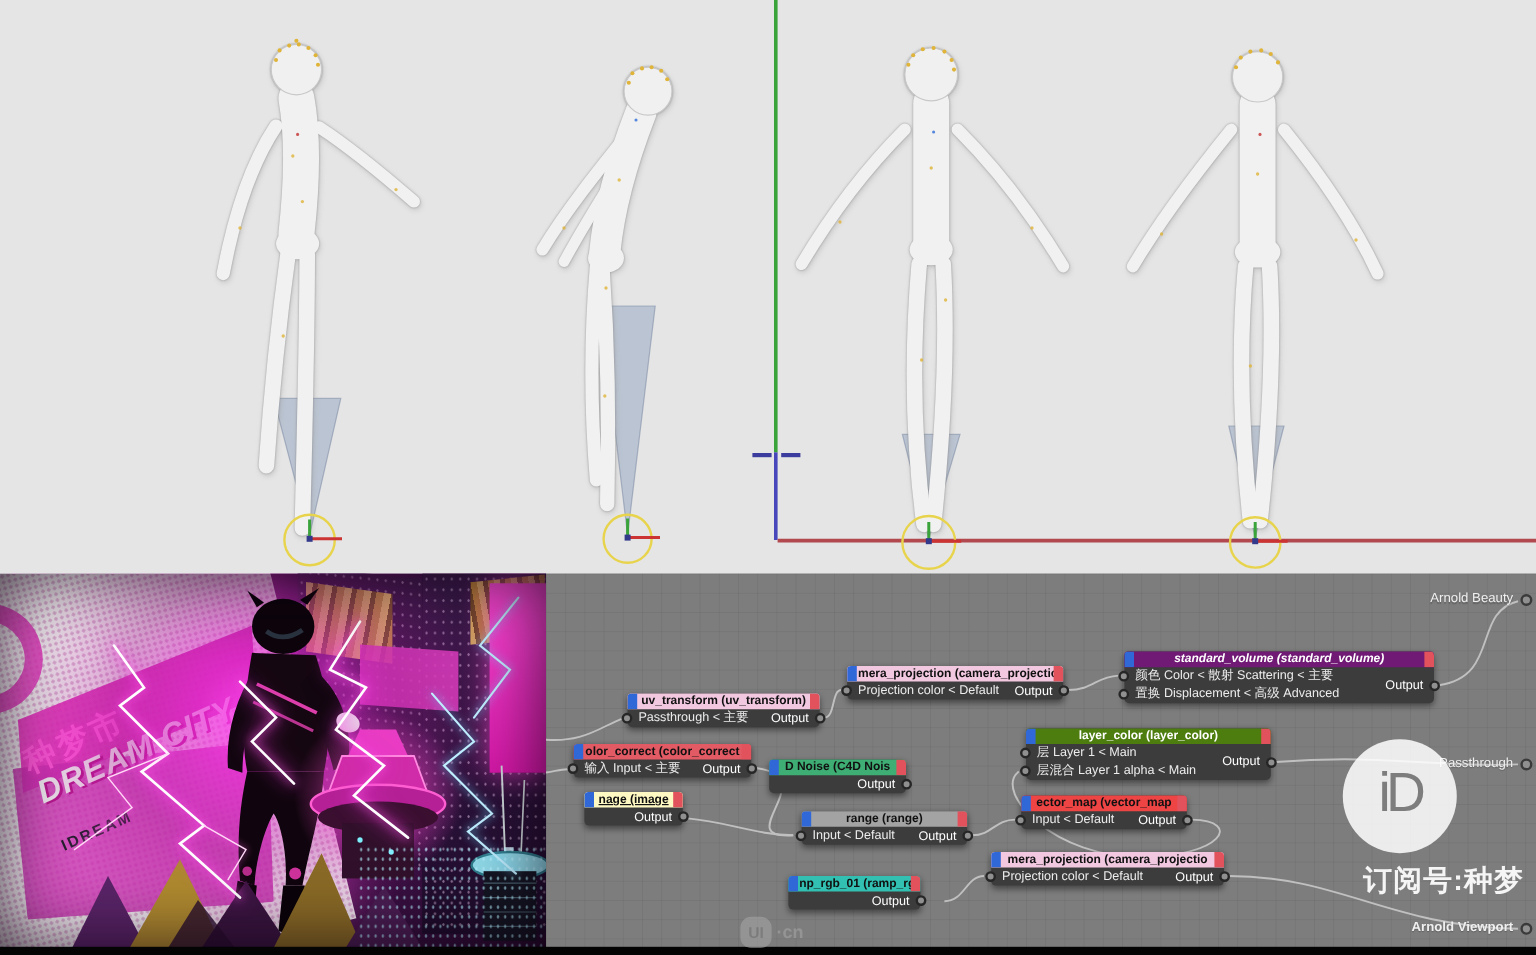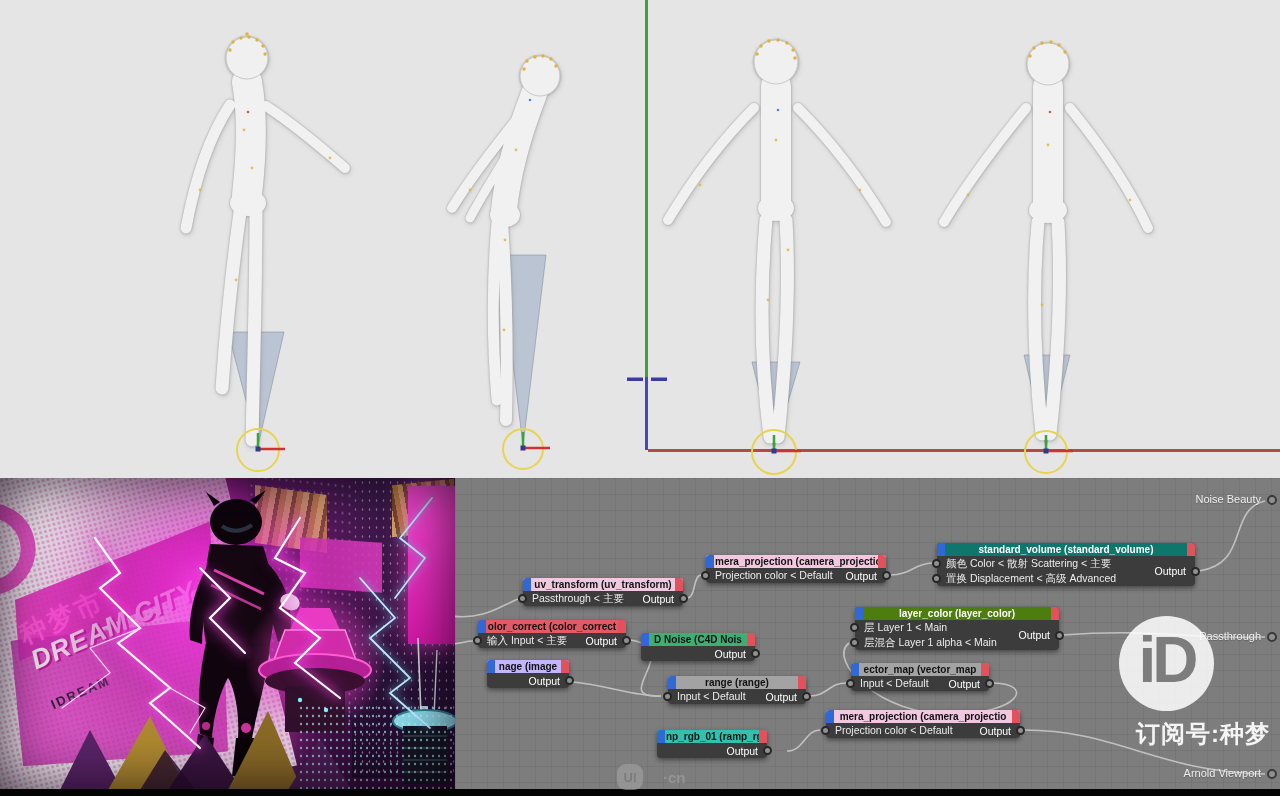--- a/index.html
+++ b/index.html
@@ -53,23 +53,23 @@
   .out-label{position:absolute;right:9px;top:50%;transform:translateY(-50%);font-size:10.5px;color:#fff;line-height:1;}
   .port{position:absolute;width:5px;height:5px;border-radius:50%;background:#909090;border:2px solid #262626;}
   .port.in{left:-5px;}
   .port.out{right:-5px;}
   .ed-out{position:absolute;color:#f0f0f0;font-size:11px;white-space:nowrap;text-shadow:0 1px 1px rgba(0,0,0,.25);}
   .ed-port{position:absolute;width:6px;height:6px;border-radius:50%;background:#8f8f8f;border:2px solid #3a3a3a;}
 
   
   #wm-logo{position:absolute;left:664px;top:138px;width:95px;height:95px;border-radius:50%;background:rgba(255,255,255,.85);
     display:flex;align-items:center;justify-content:center;z-index:30;}
-  #wm-logo span{font-size:64px;font-weight:bold;color:#7d7d7d;letter-spacing:-4px;transform:translateY(-4px);}
+  #wm-logo span{font-size:46px;font-weight:normal;color:#7d7d7d;letter-spacing:-4px;transform:translateY(-4px);}
   #wm-sub{position:absolute;left:648px;top:240px;width:200px;text-align:center;font-size:24px;font-weight:bold;color:rgba(255,255,255,.92);z-index:31;letter-spacing:1px;}
-  #wm-ui{position:absolute;left:162px;top:286px;display:flex;align-items:center;gap:20px;z-index:31;opacity:.55;}
+  #wm-ui{position:absolute;left:162px;top:286px;display:flex;align-items:center;gap:4px;z-index:31;opacity:.55;}
   #wm-ui .box{width:26px;height:26px;border-radius:9px;background:#a8a8a8;color:#7d7d7d;font-weight:bold;font-size:13px;display:flex;align-items:center;justify-content:center;}
   #wm-ui .suffix{color:#a8a8a8;font-size:15px;font-weight:bold;}
 
   #bottom-bar{position:absolute;left:0;top:789px;width:1280px;height:7px;background:#040404;}
 </style>
 </head>
 <body>
 
 <div id="app">
 
@@ -352,21 +352,21 @@
         </div>
         <div class="node" style="left: 251px; top: 77px; width: 180px;">
           <div class="node-header" style="background: rgb(242, 200, 224); color: rgb(17, 17, 17);">mera_projection (camera_projectio<span class="strip l"></span><span class="strip r"></span></div>
           <div class="node-body">
             <div class="node-row">Projection color &lt; Default<span class="port in" style="top: 3px;"></span></div>
             <span class="out-label">Output</span>
             <span class="port out" style="top: calc(50% - 4.5px);"></span>
           </div>
         </div>
         <div class="node" style="left: 482px; top: 65px; width: 258px;">
-          <div class="node-header" style="background: #0f766e; color: rgb(255, 255, 255);">standard_volume (standard_volume)<span class="strip l"></span><span class="strip r"></span></div>
+          <div class="node-header" style="background: #701a75; color: rgb(255, 255, 255); font-style: italic;">standard_volume (standard_volume)<span class="strip l"></span><span class="strip r"></span></div>
           <div class="node-body">
             <div class="node-row">颜色 Color &lt; 散射 Scattering &lt; 主要<span class="port in" style="top: 3px;"></span></div>
             <div class="node-row">置换 Displacement &lt; 高级 Advanced<span class="port in" style="top: 3px;"></span></div>
             <span class="out-label">Output</span>
             <span class="port out" style="top: calc(50% - 4.5px);"></span>
           </div>
         </div>
         <div class="node" style="left: 23px; top: 142px; width: 148px;">
           <div class="node-header" style="background: rgb(226, 90, 100); color: rgb(17, 17, 17);">olor_correct (color_correct<span class="strip l"></span><span class="strip r"></span></div>
           <div class="node-body">
@@ -386,37 +386,37 @@
         <div class="node" style="left: 400px; top: 129px; width: 204px;">
           <div class="node-header" style="background: #4d7c0f; color: rgb(255, 255, 255);">layer_color (layer_color)<span class="strip l"></span><span class="strip r"></span></div>
           <div class="node-body">
             <div class="node-row">层 Layer 1 &lt; Main<span class="port in" style="top: 3px;"></span></div>
             <div class="node-row">层混合 Layer 1 alpha &lt; Main<span class="port in" style="top: 3px;"></span></div>
             <span class="out-label">Output</span>
             <span class="port out" style="top: calc(50% - 4.5px);"></span>
           </div>
         </div>
         <div class="node" style="left: 32px; top: 182px; width: 82px;">
-          <div class="node-header" style="background: #c4b5fd; color: rgb(17, 17, 17);">nage (image<span class="strip l"></span><span class="strip r"></span></div>
+          <div class="node-header" style="background: #fef9c3; color: rgb(17, 17, 17); text-decoration: underline;">nage (image<span class="strip l"></span><span class="strip r"></span></div>
           <div class="node-body">
             <div class="node-row"></div>
             <span class="out-label">Output</span>
             <span class="port out" style="top: calc(50% - 4.5px);"></span>
           </div>
         </div>
         <div class="node" style="left: 213px; top: 198px; width: 138px;">
           <div class="node-header" style="background: #a3a3a3; color: rgb(17, 17, 17);">range (range)<span class="strip l"></span><span class="strip r"></span></div>
           <div class="node-body">
             <div class="node-row">Input &lt; Default<span class="port in" style="top: 3px;"></span></div>
             <span class="out-label">Output</span>
             <span class="port out" style="top: calc(50% - 4.5px);"></span>
           </div>
         </div>
         <div class="node" style="left: 396px; top: 185px; width: 138px;">
-          <div class="node-header" style="background: #a3a3a3; color: rgb(17, 17, 17);">ector_map (vector_map<span class="strip l"></span><span class="strip r"></span></div>
+          <div class="node-header" style="background: #ef4444; color: rgb(17, 17, 17);">ector_map (vector_map<span class="strip l"></span><span class="strip r"></span></div>
           <div class="node-body">
             <div class="node-row">Input &lt; Default<span class="port in" style="top: 3px;"></span></div>
             <span class="out-label">Output</span>
             <span class="port out" style="top: calc(50% - 4.5px);"></span>
           </div>
         </div>
         <div class="node" style="left: 371px; top: 232px; width: 194px;">
           <div class="node-header" style="background: rgb(242, 200, 224); color: rgb(17, 17, 17);">mera_projection (camera_projectio<span class="strip l"></span><span class="strip r"></span></div>
           <div class="node-body">
             <div class="node-row">Projection color &lt; Default<span class="port in" style="top: 3px;"></span></div>
@@ -428,25 +428,25 @@
           <div class="node-header" style="background: rgb(50, 192, 178); color: rgb(17, 17, 17);">np_rgb_01 (ramp_rg<span class="strip l"></span><span class="strip r"></span></div>
           <div class="node-body">
             <div class="node-row"></div>
             <span class="out-label">Output</span>
             <span class="port out" style="top: calc(50% - 4.5px);"></span>
           </div>
         </div>
       </div>
 
     <div id="editor-outputs">
-        <div class="ed-out" style="right: 19px; top: 15px;">Noise Beauty</div>
+        <div class="ed-out" style="right: 19px; top: 15px;">Arnold Beauty</div>
         <div class="ed-port" style="left: 812px; top: 17px;"></div>
         <div class="ed-out" style="right: 19px; top: 152px;">Passthrough</div>
         <div class="ed-port" style="left: 812px; top: 154px;"></div>
-        <div class="ed-out" style="right: 19px; top: 289px;">Arnold Viewport</div>
+        <div class="ed-out" style="right: 19px; top: 289px; font-weight: bold;">Arnold Viewport</div>
         <div class="ed-port" style="left: 812px; top: 291px;"></div>
       </div>
 
     <div id="wm-logo">
         <span>iD</span>
       </div>
     <div id="wm-sub">订阅号:种梦</div>
     <div id="wm-ui">
       <div class="box">UI</div>
       <div class="suffix">·cn</div>

